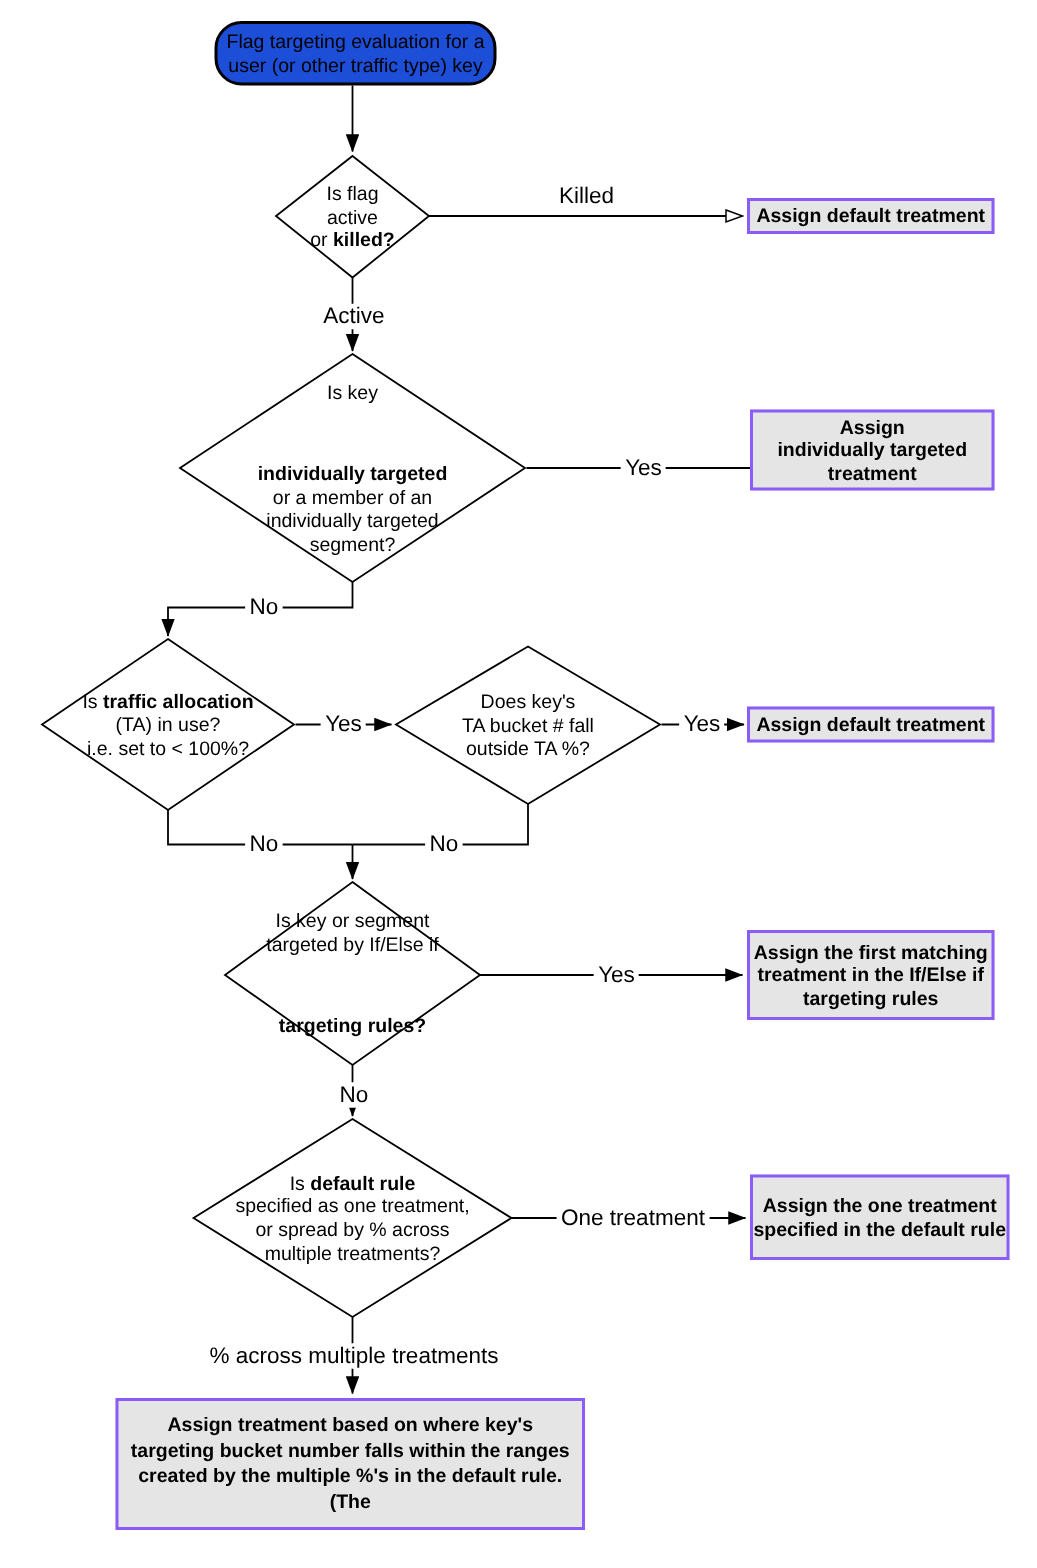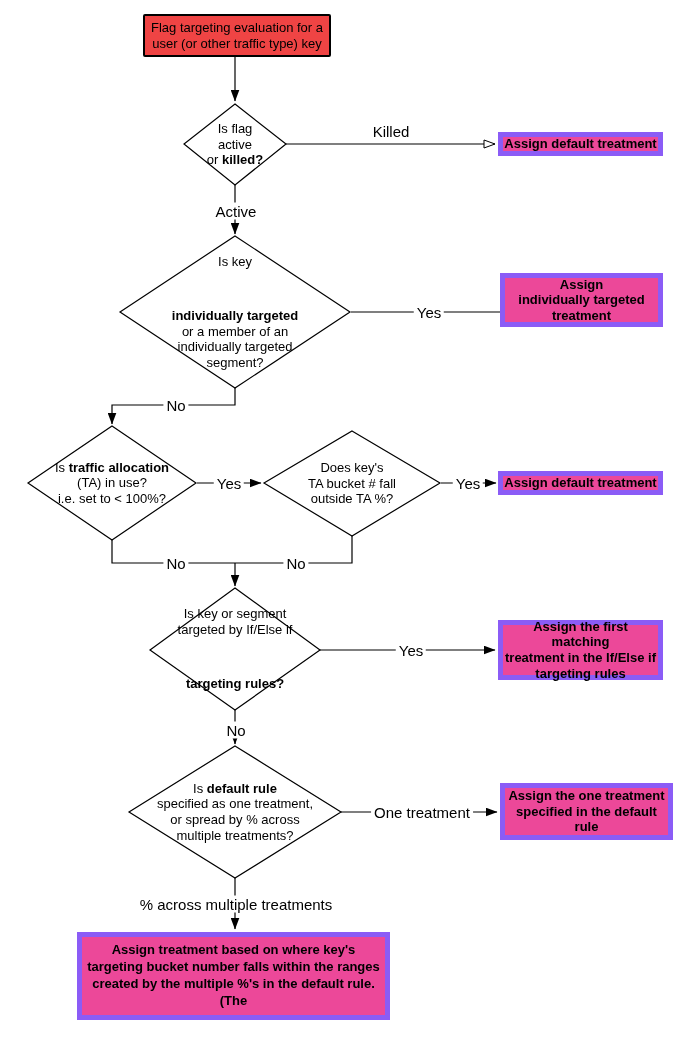--- a/index.html
+++ b/index.html
@@ -20,26 +20,26 @@
     position: absolute;
     display: flex;
     flex-direction: column;
     align-items: center;
     justify-content: center;
     text-align: center;
     font-size: 13px;
     line-height: 1.2;
     box-sizing: border-box;
   }
-  .rect { background: #ec4899; border: 5px solid #8b5cf6; }
+  .rect { background: #e5e5e5; border: 2px solid #8b5cf6; }
   .rect.boldtxt { font-weight: bold; }
   .start {
-    background: #ef4444;
+    background: #1d4ed8;
     border: 2px solid #000;
-    border-radius: 2px;
+    border-radius: 18px;
     font-size: 13px;
   }
   .dtext { background: transparent; }
   .b { font-weight: bold; margin-top: 39px; }
   .elabel {
     position: absolute;
     transform: translate(-50%, -50%);
     background: #ffffff;
     padding: 0 3px;
     font-size: 15px;

